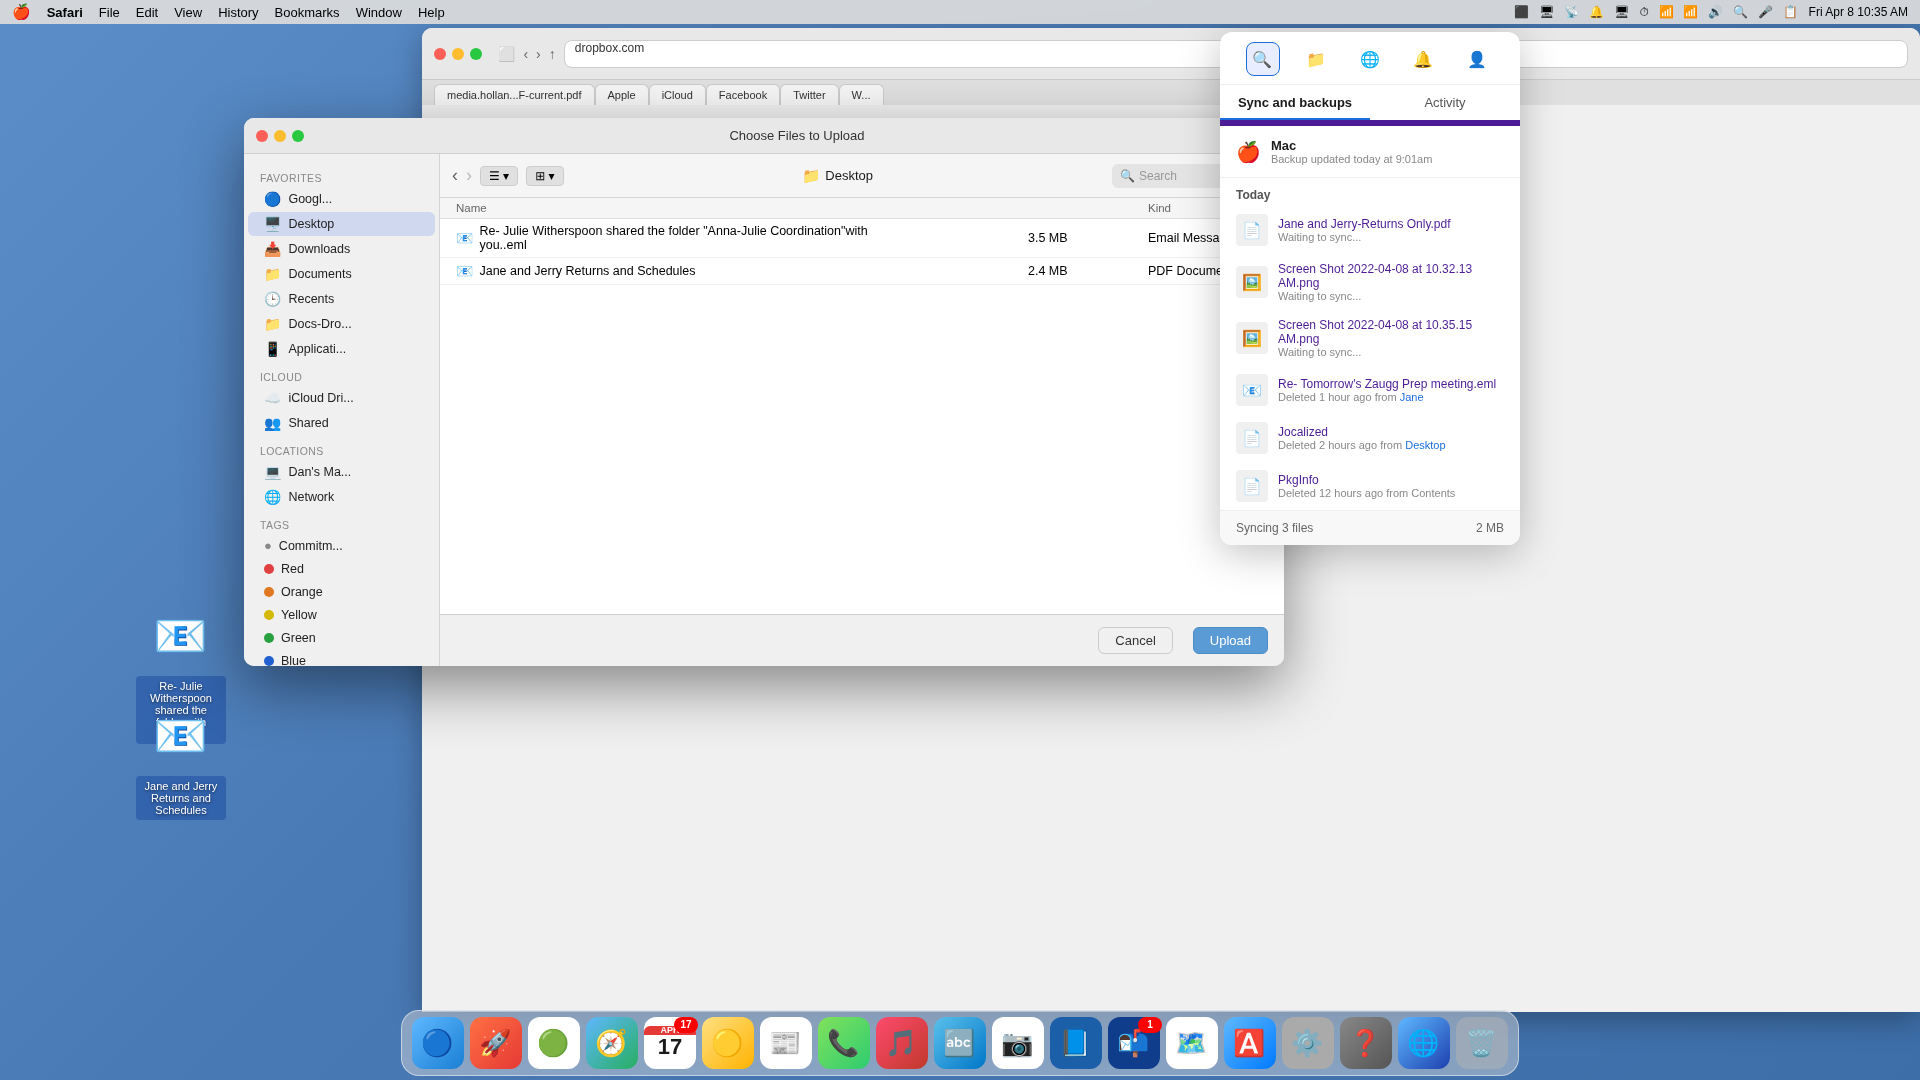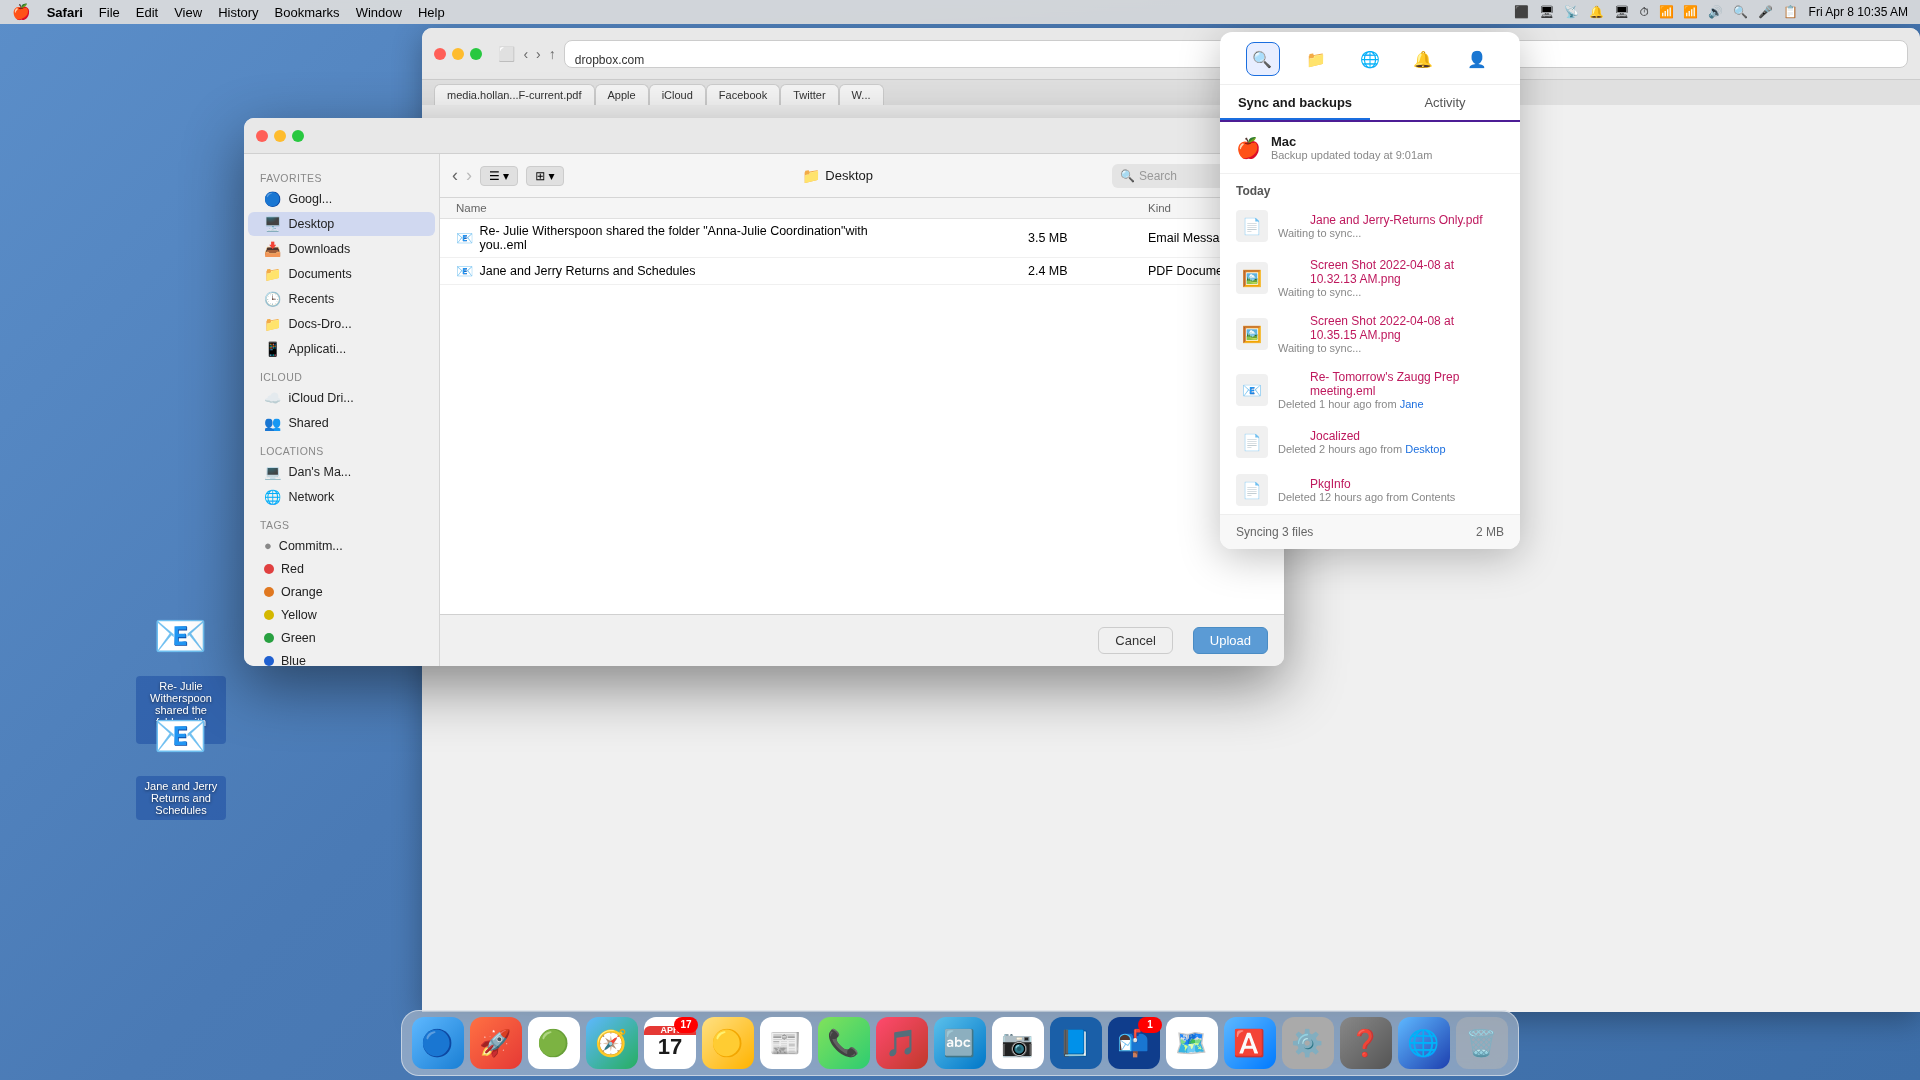--- a/index.html
+++ b/index.html
@@ -124,21 +124,21 @@
     .tl { width: 12px; height: 12px; border-radius: 50%; }
     .tl.red { background: #ff5f57; }
     .tl.yellow { background: #febc2e; }
     .tl.green { background: #28c840; }
     .address-bar {
       flex: 1;
       background: white;
       border-radius: 8px;
       height: 28px;
       display: flex;
-      align-items: flex-end;
+      align-items: flex-start;
       padding: 0 10px;
       font-size: 12px;
       color: #333;
       border: 1px solid #ccc;
     }
     .safari-tabs {
       display: flex;
       align-items: center;
       padding: 4px 12px 0;
       gap: 0;
@@ -355,21 +355,21 @@
       font-size: 16px;
       color: #555;
     }
     .db-tool-btn.active {
       background: #e8eeff;
       color: #1a6edf;
       border: 1.5px solid #1a6edf;
     }
     .dropbox-tabs {
       display: flex;
-      border-bottom: 2px solid #4c1d95;
+      border-bottom: 6px solid #4c1d95;
     }
     .db-tab {
       flex: 1;
       text-align: center;
       padding: 10px 0 8px;
       font-size: 13px;
       cursor: pointer;
       color: #555;
       border-bottom: 2px solid transparent;
     }
@@ -409,21 +409,21 @@
     }
     .db-item-icon {
       width: 32px; height: 32px;
       border-radius: 4px;
       background: #f0f0f0;
       display: flex; align-items: center; justify-content: center;
       font-size: 16px;
       flex-shrink: 0;
     }
     .db-item-info { flex: 1; }
-    .db-item-name { font-size: 12px; font-weight: 500; color: #be185d; margin-left: 32px; }
+    .db-item-name { font-size: 12px; font-weight: 500; color: #4c1d95; }
     .db-item-status { font-size: 11px; color: #888; }
     .db-item-status a { color: #1a6edf; text-decoration: none; }
     .db-footer-bar {
       background: #f8f8f8;
       border-top: 1px solid #eee;
       padding: 10px 16px;
       font-size: 12px;
       color: #666;
       display: flex;
       align-items: center;
@@ -520,20 +520,21 @@
   </div>
 </div>
 
 <div class="file-dialog">
   <div class="file-dialog-header">
     <div class="traffic-lights">
       <div class="tl red"></div>
       <div class="tl yellow"></div>
       <div class="tl green"></div>
     </div>
+    <span style="flex:1;text-align:center;">Choose Files to Upload</span>
   </div>
   <div class="file-dialog-body">
 
     <div class="fd-sidebar">
       <div class="fd-sidebar-section">
         <div class="fd-sidebar-section-title">Favorites</div>
         <div class="fd-sidebar-item">
           <span class="fd-icon blue">🔵</span>
           <span>Googl...</span>
         </div>

